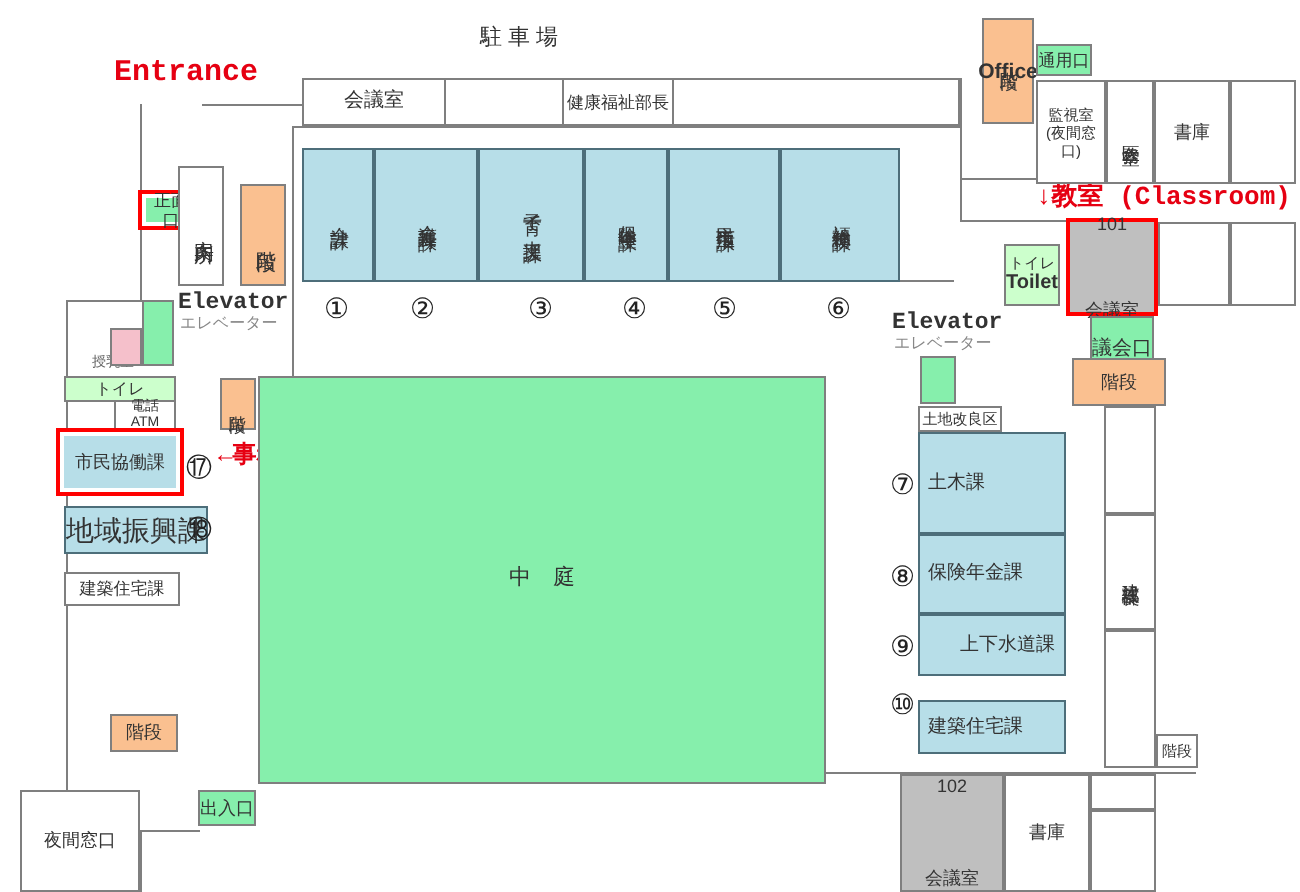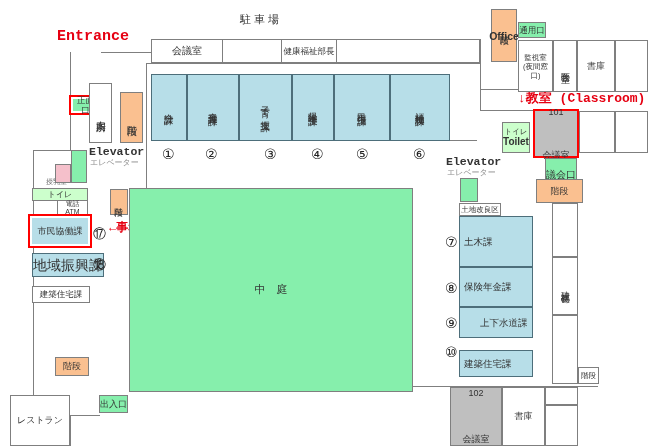--- a/index.html
+++ b/index.html
@@ -92,21 +92,21 @@
   <div class="box redframe" style="left:28px;top:214px;width:64px;height:34px;">
     <span class="fill f-blue" style="font-size:9px;">市民協働課</span>
   </div>
   <div class="num" style="left:93px;top:225px;font-size:13px;">⑰</div>
   <div class="box f-blue" style="left:32px;top:253px;width:72px;height:24px;font-size:14px;">地域振興課</div>
   <div class="num" style="left:93px;top:256px;font-size:13px;">⑱</div>
   <div class="box" style="left:32px;top:286px;width:58px;height:17px;font-size:8.5px;">建築住宅課</div>
 
   <div class="box f-orange vert" style="left:110px;top:189px;width:18px;height:26px;font-size:8.5px;">階段</div>
   <div class="box f-orange" style="left:55px;top:357px;width:34px;height:19px;font-size:9px;">階段</div>
-  <div class="box" style="left:10px;top:395px;width:60px;height:51px;font-size:9px;">レストラン</div>
+  <div class="box" style="left:10px;top:395px;width:60px;height:51px;font-size:9px;">夜間窓口</div>
   <div class="box f-yellow" style="left:99px;top:395px;width:29px;height:18px;font-size:9px;">出入口</div>
 
   <div class="box f-orange colstack" style="left:491px;top:9px;width:26px;height:53px;overflow:visible;">
     <span class="vert" style="font-size:9px;">階段</span>
     <span class="nowrap" style="font-size:10.5px;font-weight:bold;">Office</span>
   </div>
   <div class="box f-yellow" style="left:518px;top:22px;width:28px;height:16px;font-size:8.5px;">通用口</div>
   <div class="box" style="left:518px;top:40px;width:35px;height:52px;font-size:7.5px;padding:1px;">監視室(夜間窓口)</div>
   <div class="box vert" style="left:553px;top:40px;width:24px;height:52px;font-size:9px;">医務室</div>
   <div class="box" style="left:577px;top:40px;width:38px;height:52px;font-size:9px;">書庫</div>

